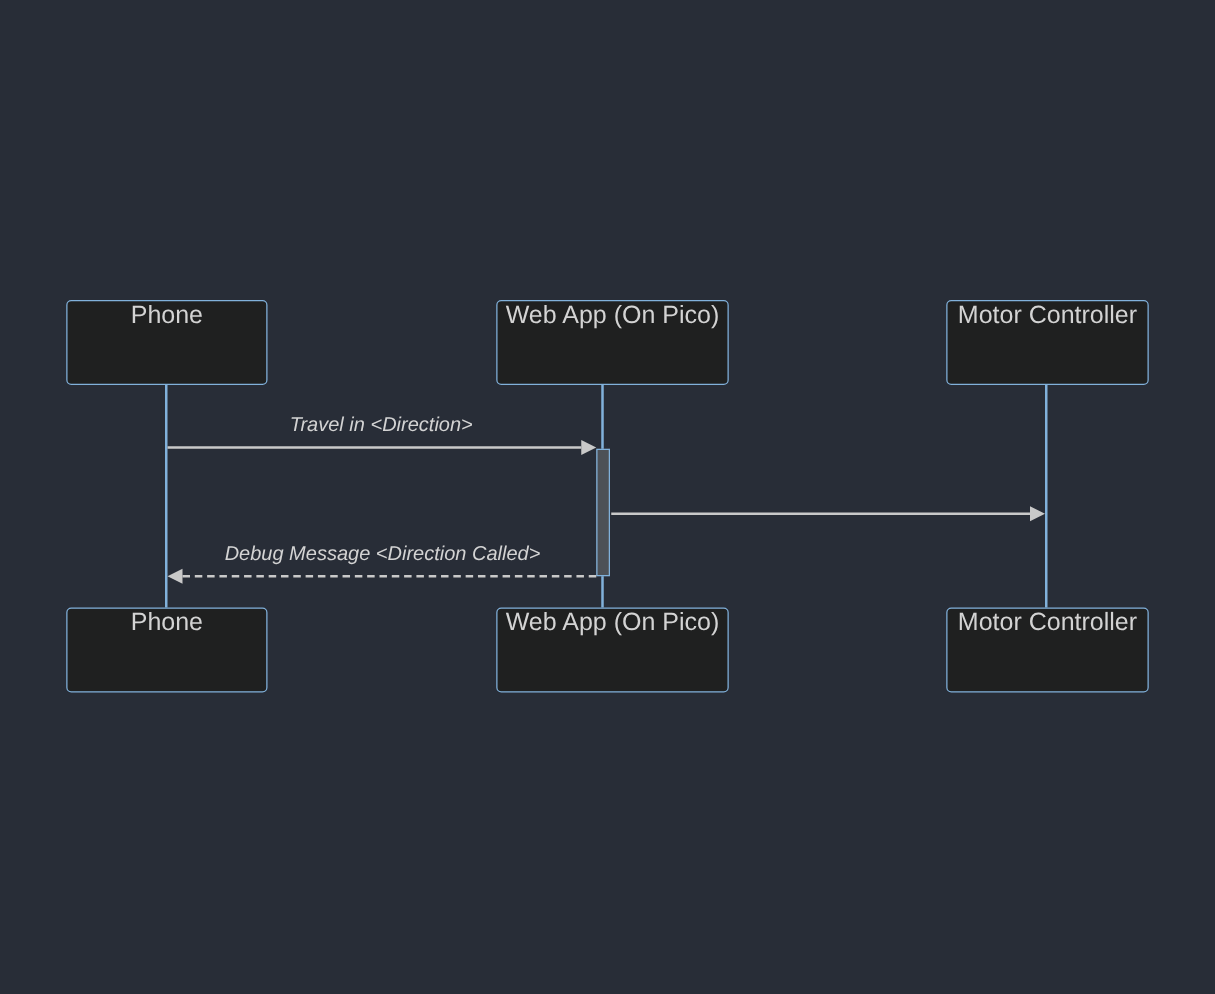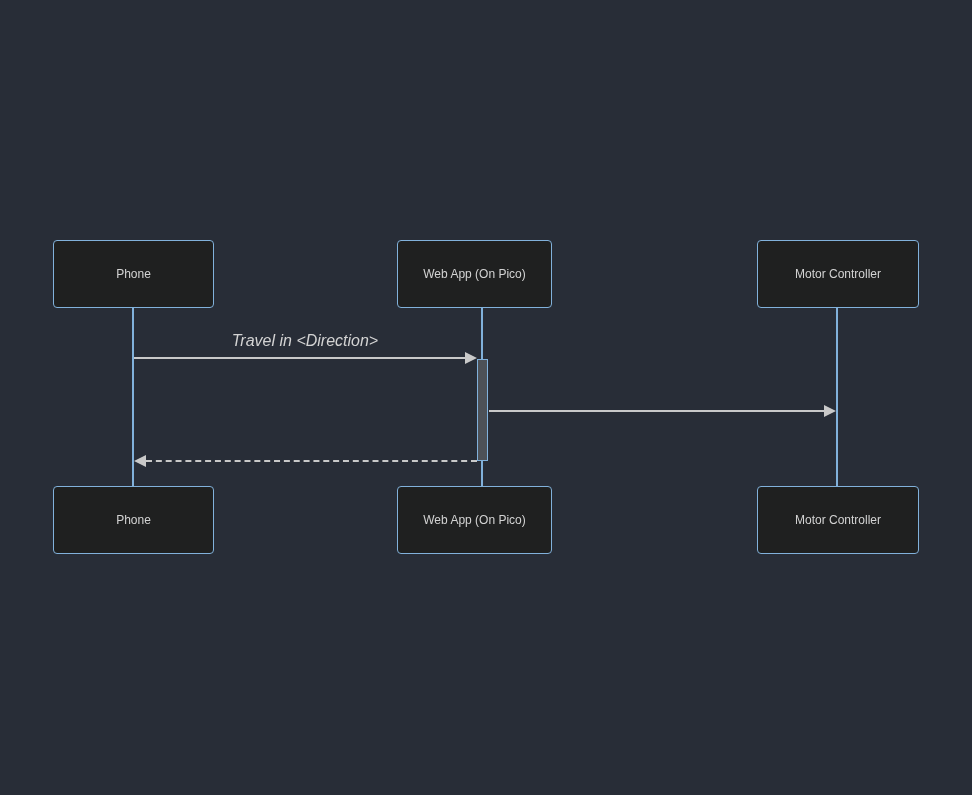--- a/index.html
+++ b/index.html
@@ -20,28 +20,28 @@
   }
   
   .actor-box {
     position: absolute;
     height: 68px;
     box-sizing: border-box;
     background: #1f2020;
     border: 1px solid #81b1db;
     border-radius: 4px;
     display: flex;
-    align-items: center;
+    align-items: flex-start;
     justify-content: center;
     color: #d3d3d3;
-    font-size: 12px;
+    font-size: 20px;
     white-space: nowrap;
   }
   .phone-col   { left: 53px;  width: 161px; }
-  .webapp-col  { left: 397px; width: 155px; }
+  .webapp-col  { left: 397px; width: 186px; }
   .motor-col   { left: 757px; width: 162px; }
   .row-top     { top: 240px; }
   .row-bottom  { top: 486px; }
 
   
   .lifeline {
     position: absolute;
     top: 308px;
     width: 2px;
     height: 178px;
@@ -124,20 +124,21 @@
 
   <div class="msg-label msg1-label">Travel in &lt;Direction&gt;</div>
   <div class="msg-line msg1-line"></div>
   <div class="arrowhead right msg1-head"></div>
 
   <div class="activation"></div>
 
   <div class="msg-line msg2-line"></div>
   <div class="arrowhead right msg2-head"></div>
 
+  <div class="msg-label msg3-label">Debug Message &lt;Direction Called&gt;</div>
   <div class="msg-line dashed msg3-line"></div>
   <div class="arrowhead left msg3-head"></div>
 
   <div class="actor-box phone-col row-bottom">
     <span>Phone</span>
   </div>
   <div class="actor-box webapp-col row-bottom">
     <span>Web App (On Pico)</span>
   </div>
   <div class="actor-box motor-col row-bottom">

